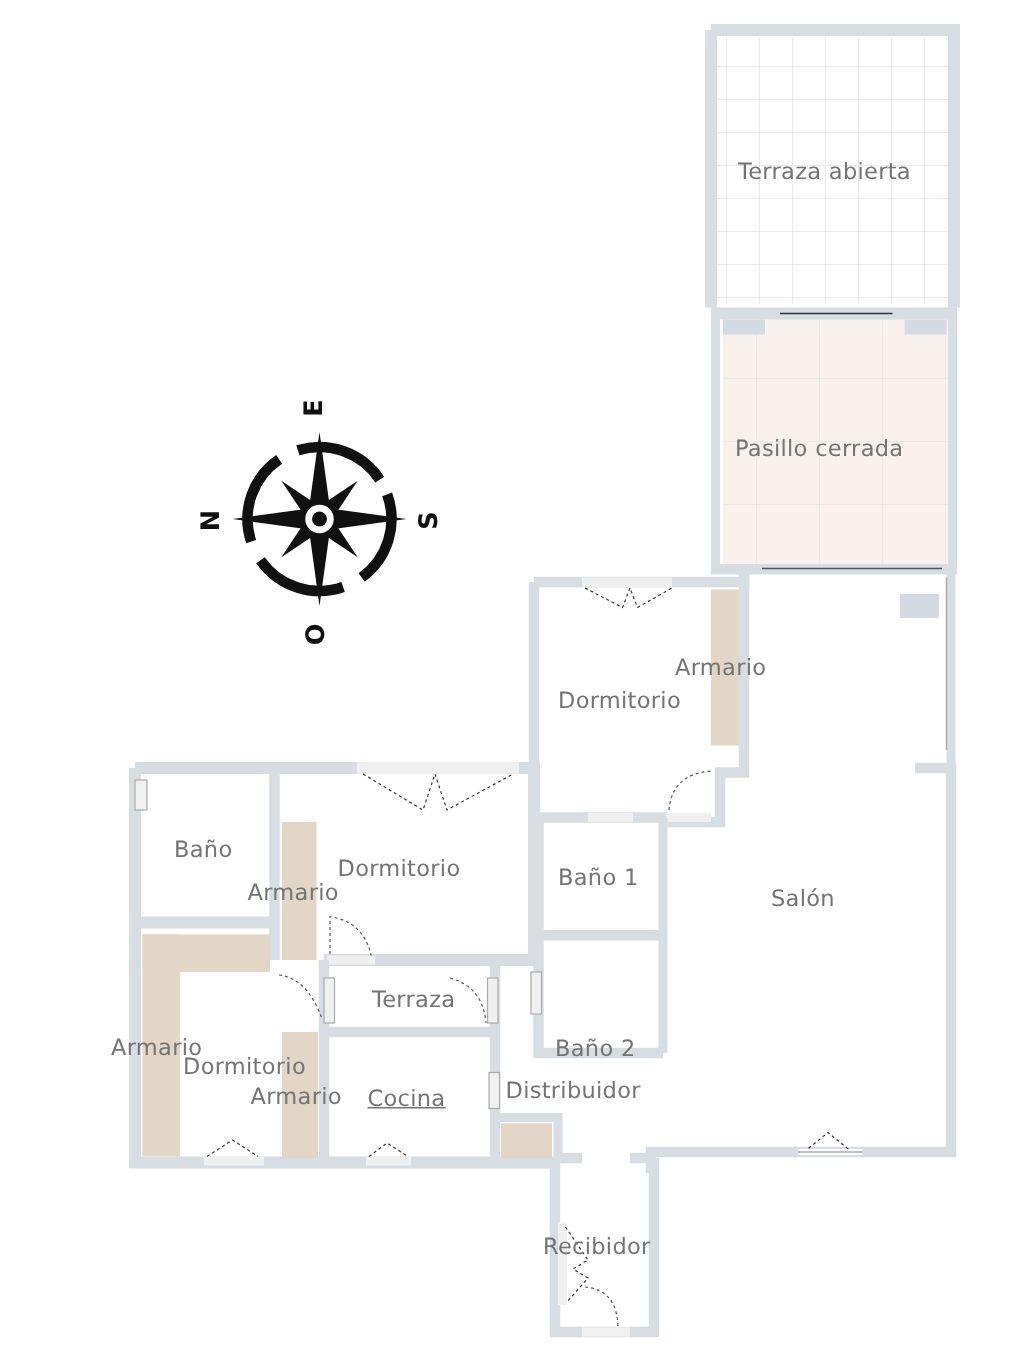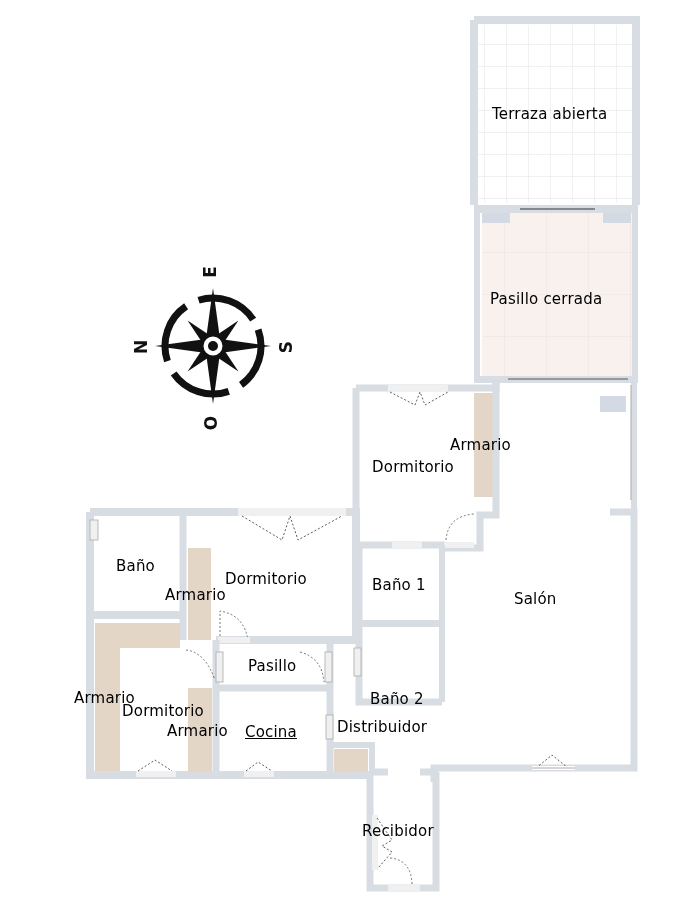--- a/index.html
+++ b/index.html
@@ -1,18 +1,18 @@
 <!DOCTYPE html>
 <html><head>
 <meta charset="utf-8">
 <style>
   html, body { margin:0; padding:0; background:#ffffff; }
   body { width:682px; height:900px; position:relative; overflow:hidden; font-family:"Liberation Sans", sans-serif; }
   .plan { position:absolute; left:0; top:0; width:682px; height:900px; }
-  .label { position:absolute; font-family:"DejaVu Sans", sans-serif; font-size:15px; color:#000000; white-space:nowrap; letter-spacing:0.2px; }
+  .label { position:absolute; font-family:"DejaVu Sans", sans-serif; font-size:15px; color:#737373; white-space:nowrap; letter-spacing:0.2px; }
   .compass-letter { position:absolute; font-family:"DejaVu Sans", sans-serif; font-weight:bold; font-size:17px; color:#111; }
 </style>
 </head>
 <body>
 
 <svg class="plan" viewBox="0 0 682 900" width="682" height="900" xmlns="http://www.w3.org/2000/svg">
   <defs>
     <pattern id="gridOpen" width="22" height="22" patternUnits="userSpaceOnUse">
       <path d="M22 0 L0 0 0 22" fill="none" stroke="#e4e4e4" stroke-width="1"></path>
     </pattern>
@@ -145,17 +145,17 @@
 <div class="label" style="left:450px;top:436px;">Armario</div>
 <div class="label" style="left:372px;top:458px;">Dormitorio</div>
 <div class="label" style="left:514px;top:574px;margin-top:16px;">Salón</div>
 <div class="label" style="left:372px;top:576px;">Baño 1</div>
 <div class="label" style="left:370px;top:655px;margin-top:35px;">Baño 2</div>
 <div class="label" style="left:337px;top:718px;">Distribuidor</div>
 <div class="label" style="left:362px;top:822px;">Recibidor</div>
 <div class="label" style="left:116px;top:557px;">Baño</div>
 <div class="label" style="left:165px;top:586px;">Armario</div>
 <div class="label" style="left:225px;top:570px;">Dormitorio</div>
-<div class="label" style="left:248px;top:657px;">Pasillo</div>
+<div class="label" style="left:248px;top:657px;">Terraza</div>
 <div class="label" style="left:74px;top:689px;">Armario</div>
 <div class="label" style="left:122px;top:702px;">Dormitorio</div>
 <div class="label" style="left:167px;top:722px;">Armario</div>
 <div class="label" style="left:245px;top:723px;text-decoration:underline;">Cocina</div>
 
 </body></html>

